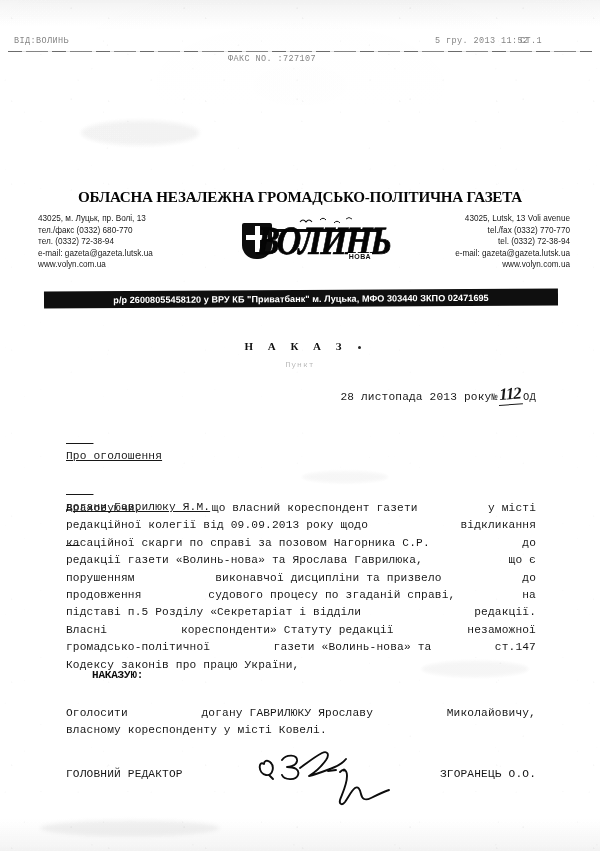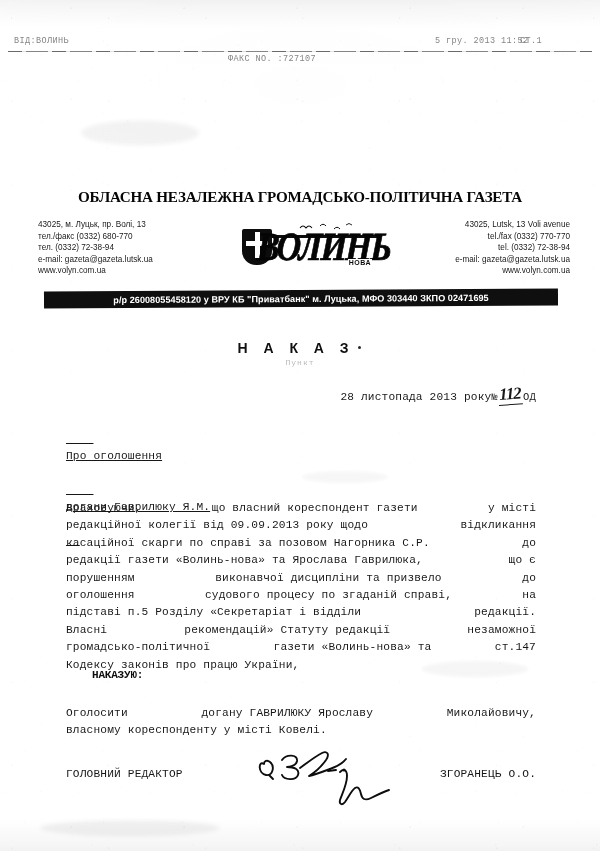--- a/index.html
+++ b/index.html
@@ -86,21 +86,21 @@
     font-weight: bold;
     font-size: 15.3px;
     letter-spacing: -0.25px;
     color: #0b0b0b;
     white-space: nowrap;
     transform: scaleX(0.99);
   }
 
   .masthead-cols {
     position: relative;
-    margin-top: 13px;
+    margin-top: 7px;
     height: 66px;
   }
   .contact {
     position: absolute;
     top: 0;
     font-family: "Liberation Sans", sans-serif;
     font-size: 8.2px;
     line-height: 11.6px;
     color: #1a1a1a;
     white-space: nowrap;
@@ -204,29 +204,29 @@
 
   
   .order-title {
     position: absolute;
     top: 340px;
     left: 0;
     width: 600px;
     text-align: center;
   }
   .order-title .nakaz {
-    font-family: Liberation Sans, sans-serif;
-    font-weight: bold;
-    font-size: 14px;
+    font-family: Liberation Serif, serif;
+    font-weight: bold;
+    font-size: 11px;
     letter-spacing: 6px;
     color: #141414;
     padding-right: 8px;
   }
   .order-title .punkt {
-    margin-top: 2px;
+    margin-top: 8px;
     font-family: "Liberation Mono", monospace;
     font-size: 8px;
     letter-spacing: 1px;
     color: #9a9a9a;
     opacity: 0.75;
   }
   .stray-dot {
     position: absolute;
     left: 358px;
     top: 346px;
@@ -449,31 +449,31 @@
       <div class="body-line">
         <span>редакції газети «Волинь-нова» та Ярослава Гаврилюка,</span>
         <span>що є</span>
       </div>
       <div class="body-line">
         <span>порушенням</span>
         <span>виконавчої     дисципліни     та     призвело</span>
         <span>до</span>
       </div>
       <div class="body-line">
-        <span>оголошення</span>
+        <span>продовження</span>
         <span>судового     процесу     по     згаданій     справі,</span>
         <span>на</span>
       </div>
       <div class="body-line">
         <span>підставі п.5 Розділу «Секретаріат і відділи</span>
         <span>редакції.</span>
       </div>
       <div class="body-line">
         <span>Власні</span>
-        <span>рекомендацій»     Статуту     редакції</span>
+        <span>кореспонденти»     Статуту     редакції</span>
         <span>незаможної</span>
       </div>
       <div class="body-line">
         <span>громадсько-політичної</span>
         <span>газети     «Волинь-нова»     та</span>
         <span>ст.147</span>
       </div>
       <div class="body-line flush"><span>Кодексу законів про працю України,</span></div>
     </div>
 

